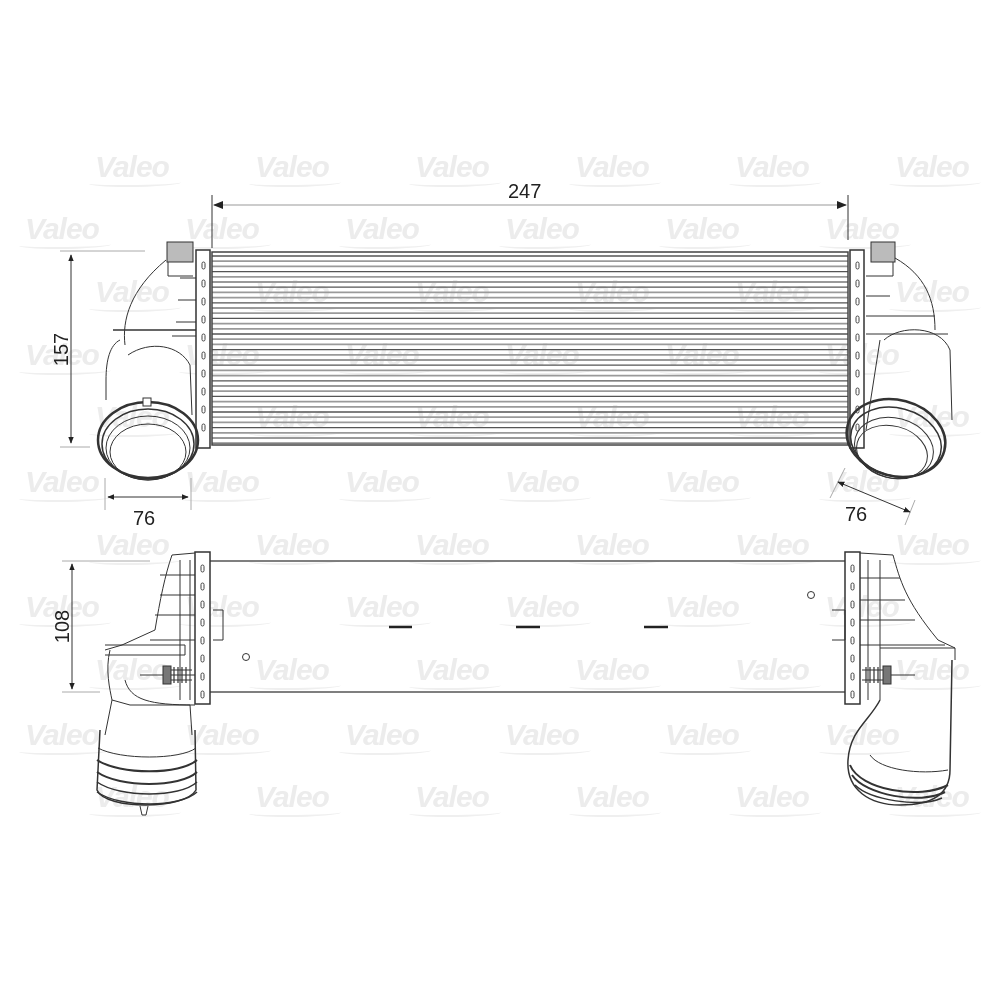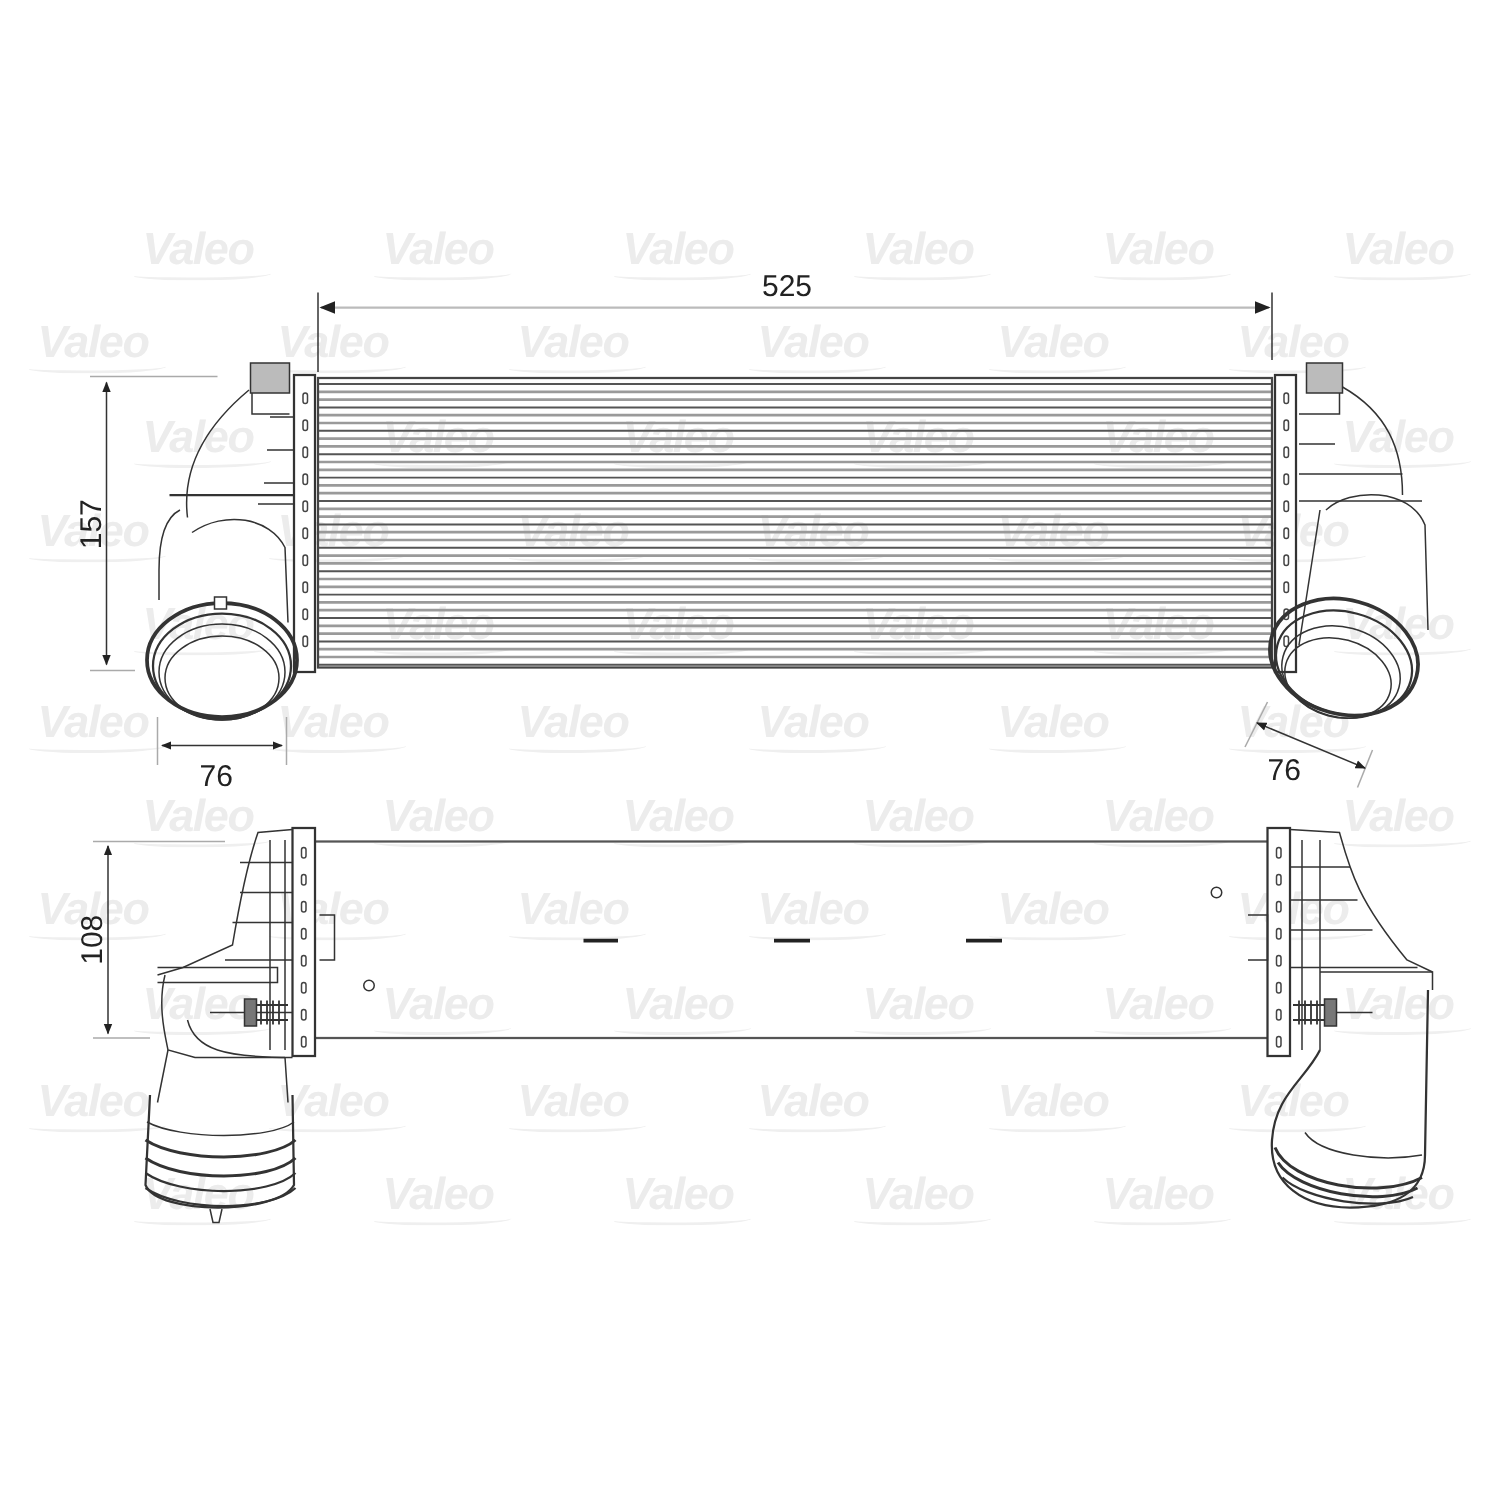--- a/index.html
+++ b/index.html
@@ -284,18 +284,18 @@
       </g>
     </g>
 
     <g stroke="#333" stroke-width="1">
       <line x1="62" y1="561" x2="150" y2="561" stroke="#aaa"></line>
       <line x1="62" y1="692" x2="100" y2="692" stroke="#aaa"></line>
       <line x1="72" y1="564" x2="72" y2="689" marker-start="url(#arr)" marker-end="url(#arr)"></line>
     </g>
   </svg>
 
-  <div class="dim" style="left:508px; top:180px;">525</div>
+  <div class="dim" style="left:508px; top:180px;">247</div>
   <div class="dim vert" style="left:45px; top:338px;">157</div>
   <div class="dim" style="left:133px; top:507px;">76</div>
   <div class="dim" style="left:845px; top:503px;">76</div>
   <div class="dim vert" style="left:46px; top:615px;">108</div>
 </div>
 
 </body></html>

